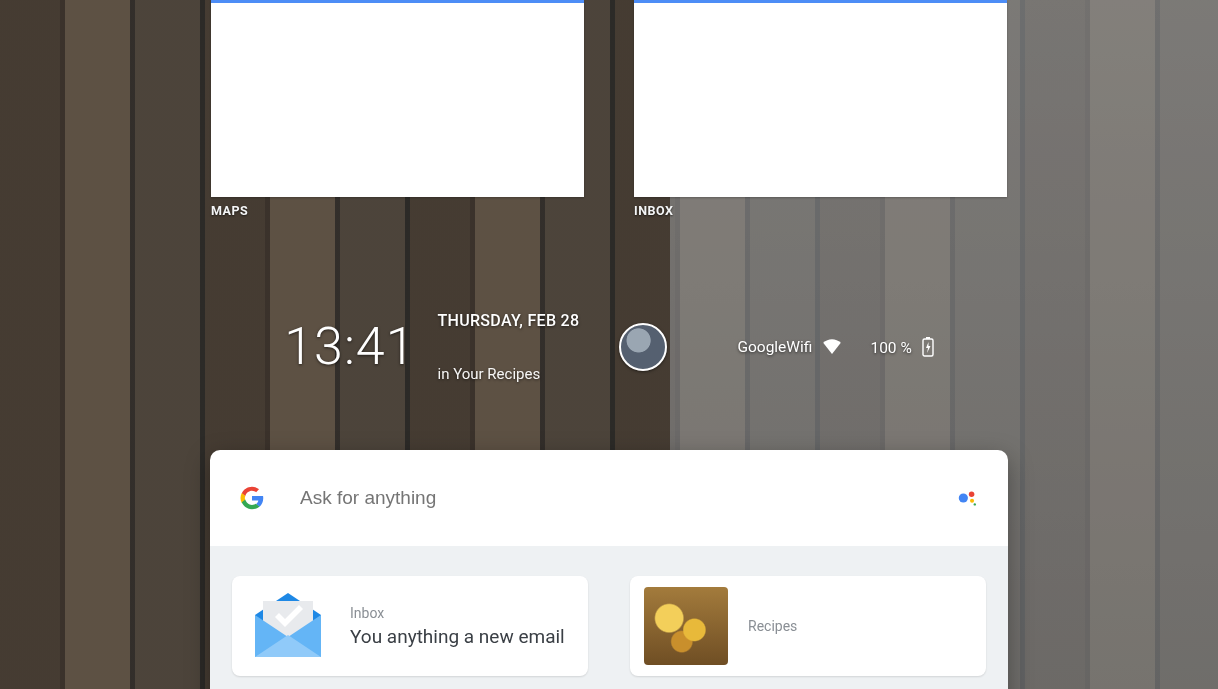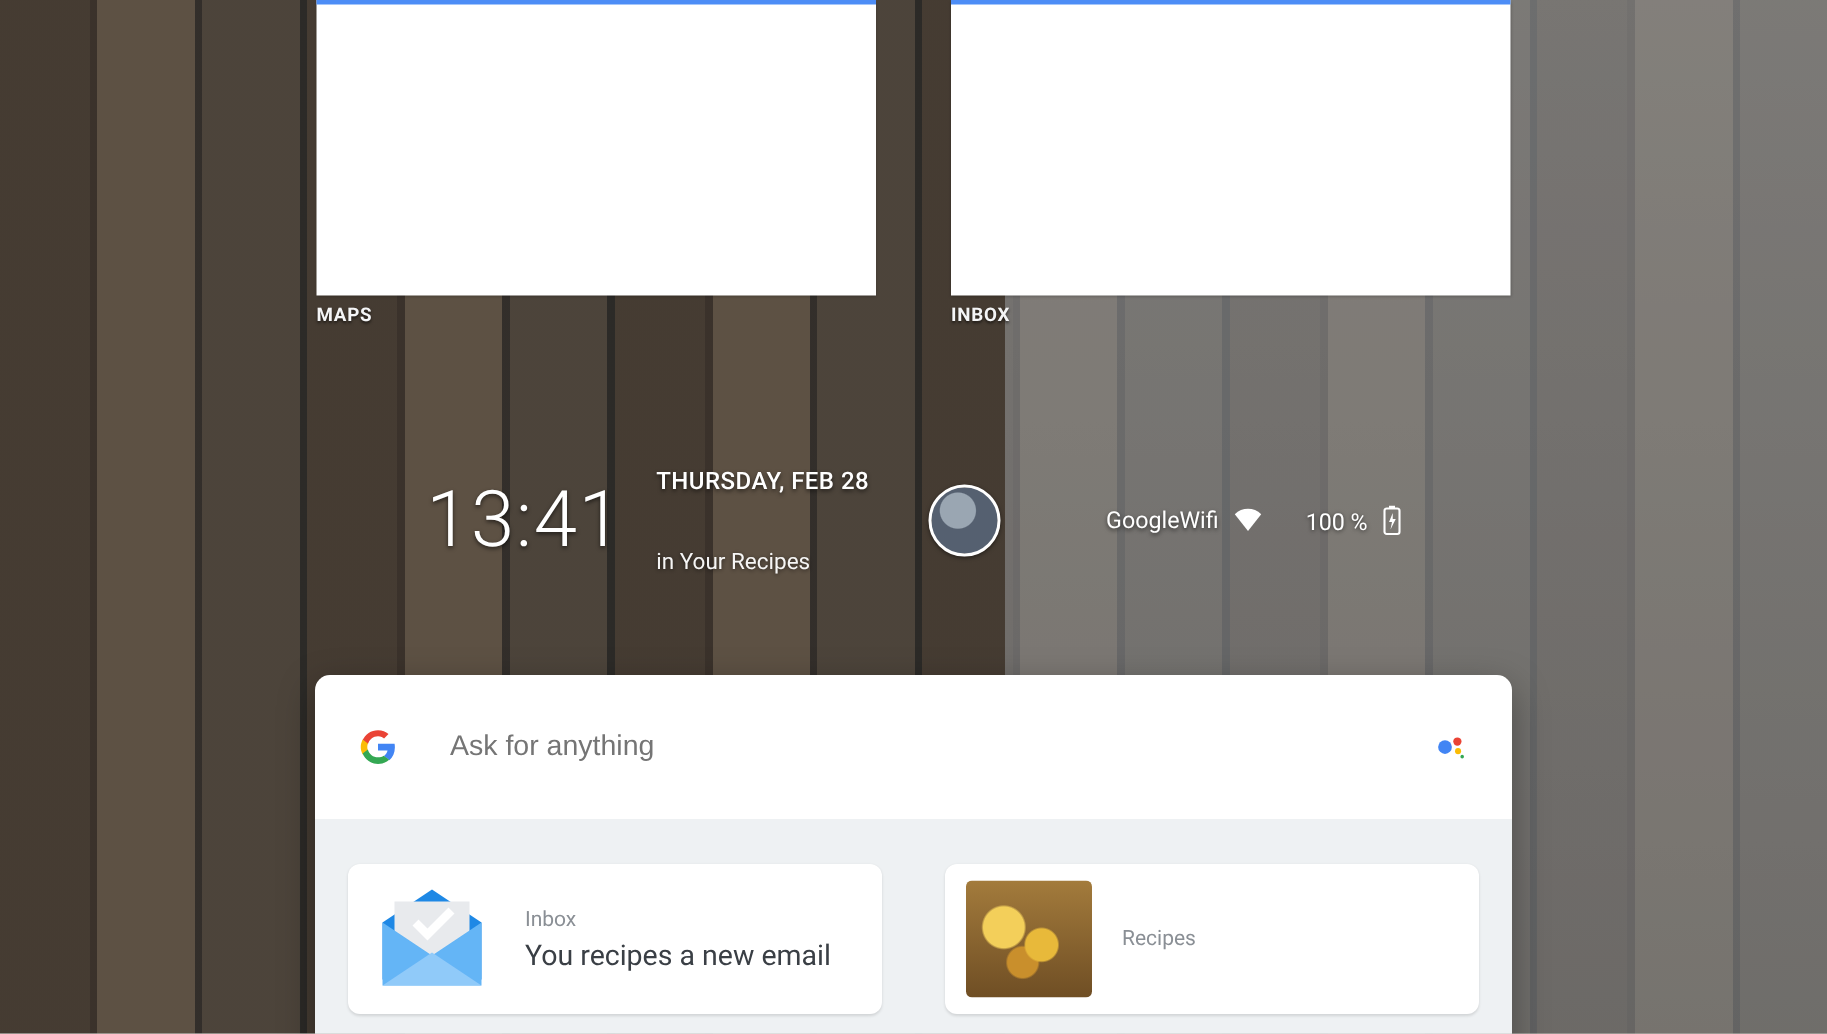--- a/index.html
+++ b/index.html
@@ -144,21 +144,21 @@
         <svg width="78" height="70" viewBox="0 0 78 70">
           <path fill="#1E88E5" d="M6 24 L39 2 L72 24 V62 H6 Z"></path>
           <path fill="#E8EAED" d="M14 10 H64 V46 H14 Z"></path>
           <path fill="#64B5F6" d="M6 24 L39 46 L72 24 V66 H6 Z"></path>
           <path fill="#90CAF9" d="M6 66 L39 44 L72 66 Z"></path>
           <path fill="#fff" d="M30 22 L36 28 L50 14 L54 18 L36 36 L26 26 Z"></path>
         </svg>
       </div>
       <div class="txt">
         <span class="cat">Inbox</span>
-        <span class="msg">You recipes a new email</span>
+        <span class="msg">You anything a new email</span>
       </div>
     </div>
 
     <div class="card">
       <div class="thumb recipes"></div>
       <div class="txt">
         <span class="cat">Recipes</span>
       </div>
     </div>
   </div>

